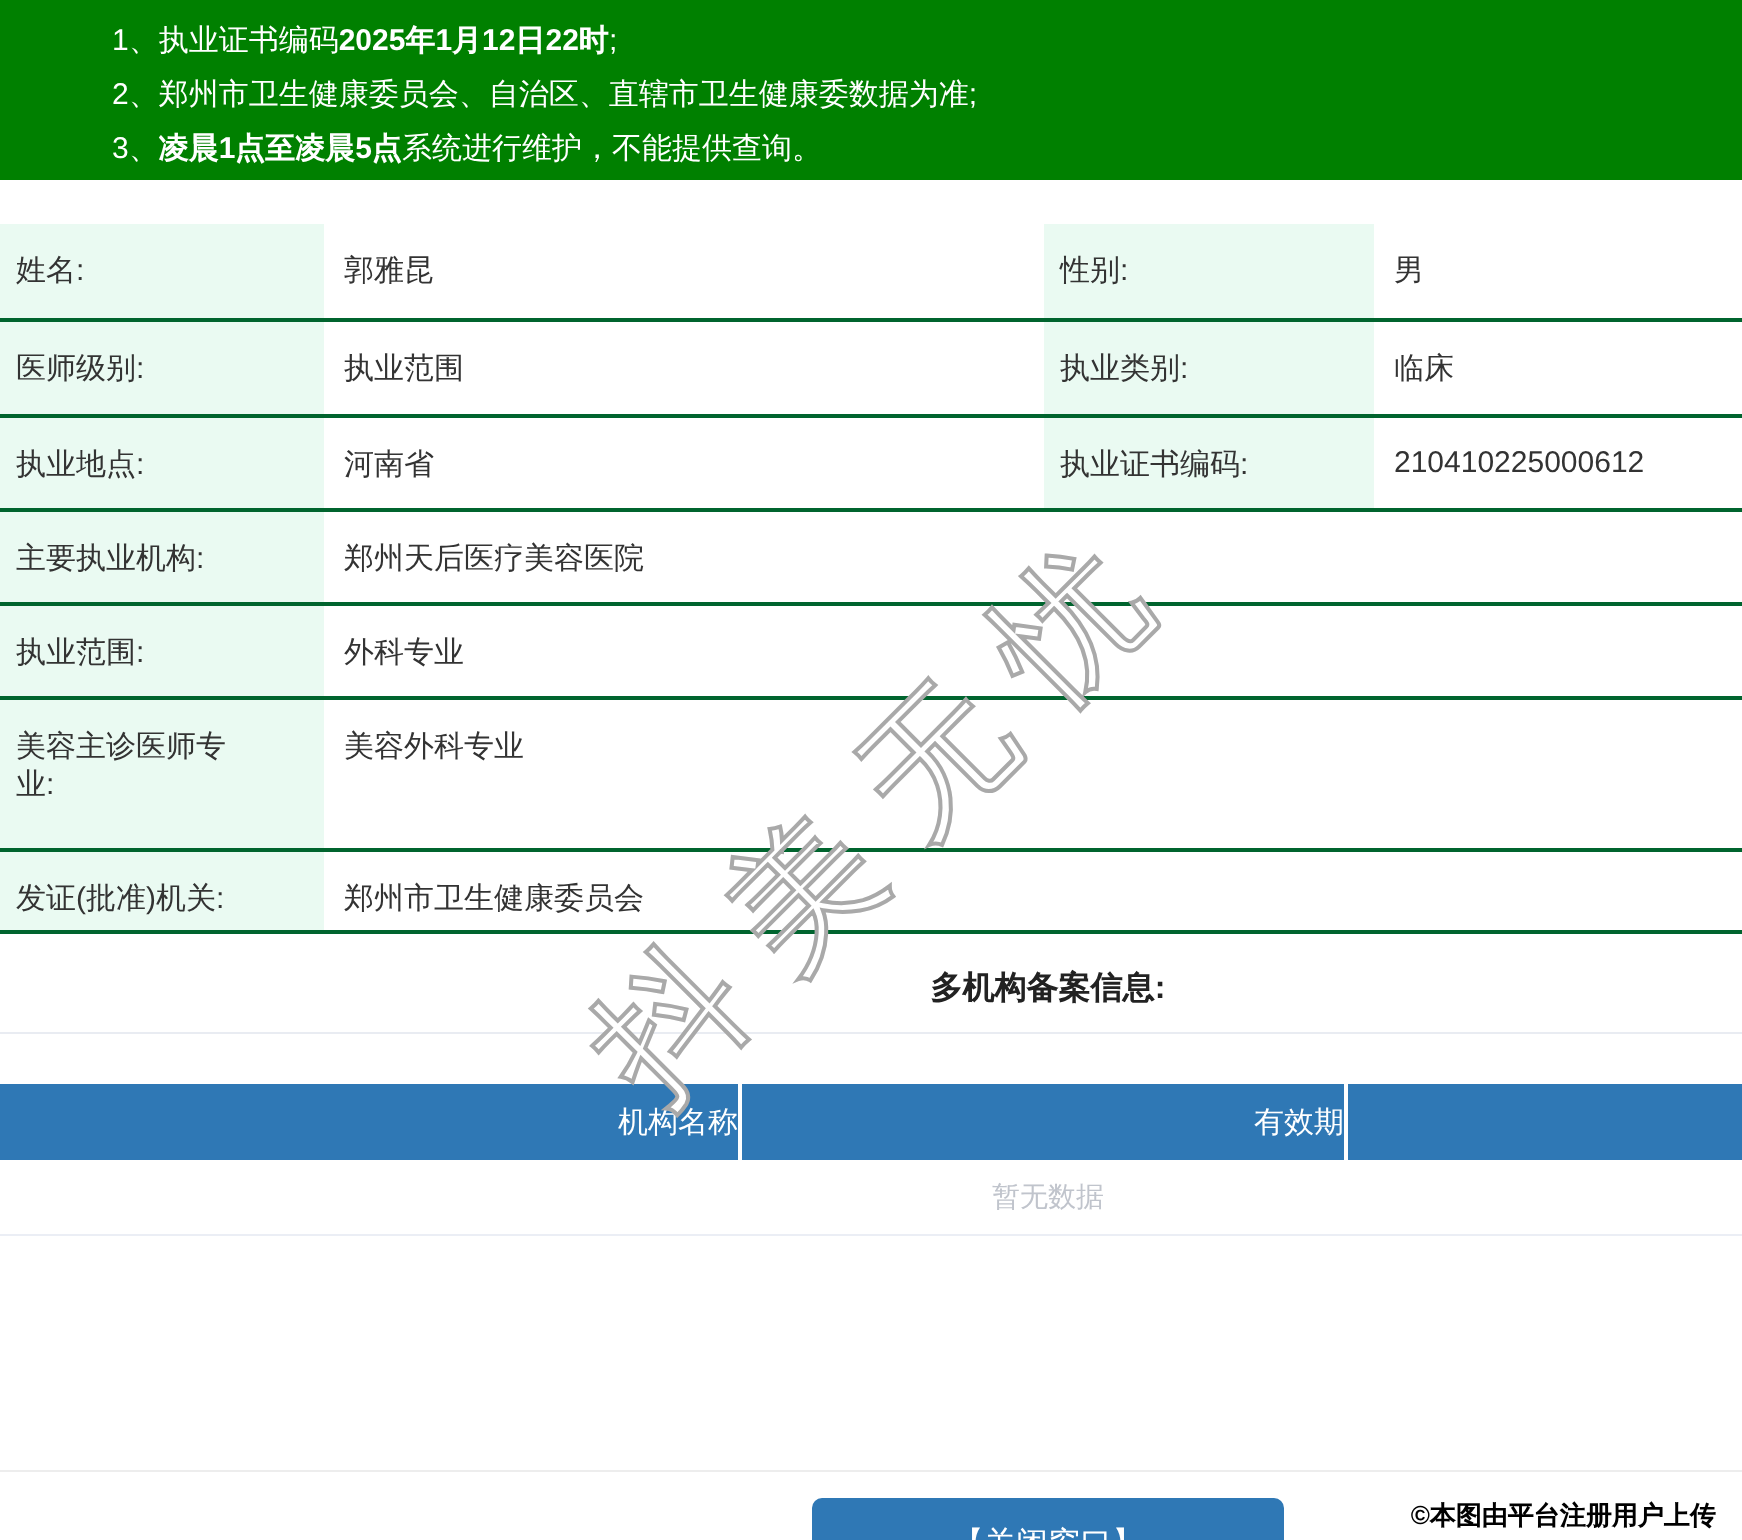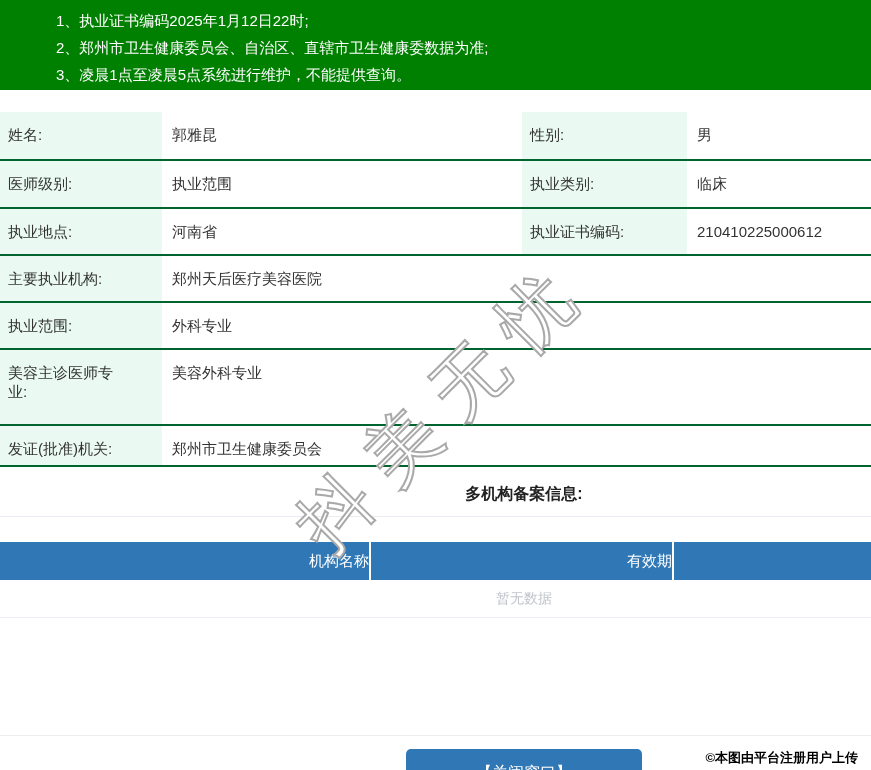--- a/index.html
+++ b/index.html
@@ -3,21 +3,21 @@
 <meta charset="utf-8">
 <style>
   html,body{margin:0;padding:0;}
   body{font-family:"Liberation Sans","DejaVu Sans",sans-serif;background:#fff;}
   .page{position:relative;width:871px;height:770px;overflow:hidden;background:#fff;}
   .inner{position:absolute;top:0;left:0;width:1048px;}
 
   
   .banner{background:#008000;height:90px;padding:7px 0 0 56px;box-sizing:border-box;}
   .banner .line{color:#fff;font-size:15px;line-height:27px;white-space:nowrap;}
-  .banner .line b{font-weight:normal;margin-top:40px;}
+  .banner .line b{font-weight:bold;margin-top:40px;}
 
   
   table.info{border-collapse:collapse;table-layout:fixed;width:1048px;margin-top:22px;}
   table.info td{border-bottom:2px solid #00642e;vertical-align:top;font-size:15px;color:#333;box-sizing:border-box;}
   table.info td.lbl{background:#eafaf2;padding:14px 38px 6px 8px;}
   table.info td.val{padding:14px 10px 6px 10px;background:#fff;}
   tr.r-norm{height:48px;}
   tr.r-mid{height:47px;}
   tr.r-tall{height:76px;}
   tr.r-short{height:37px;}

